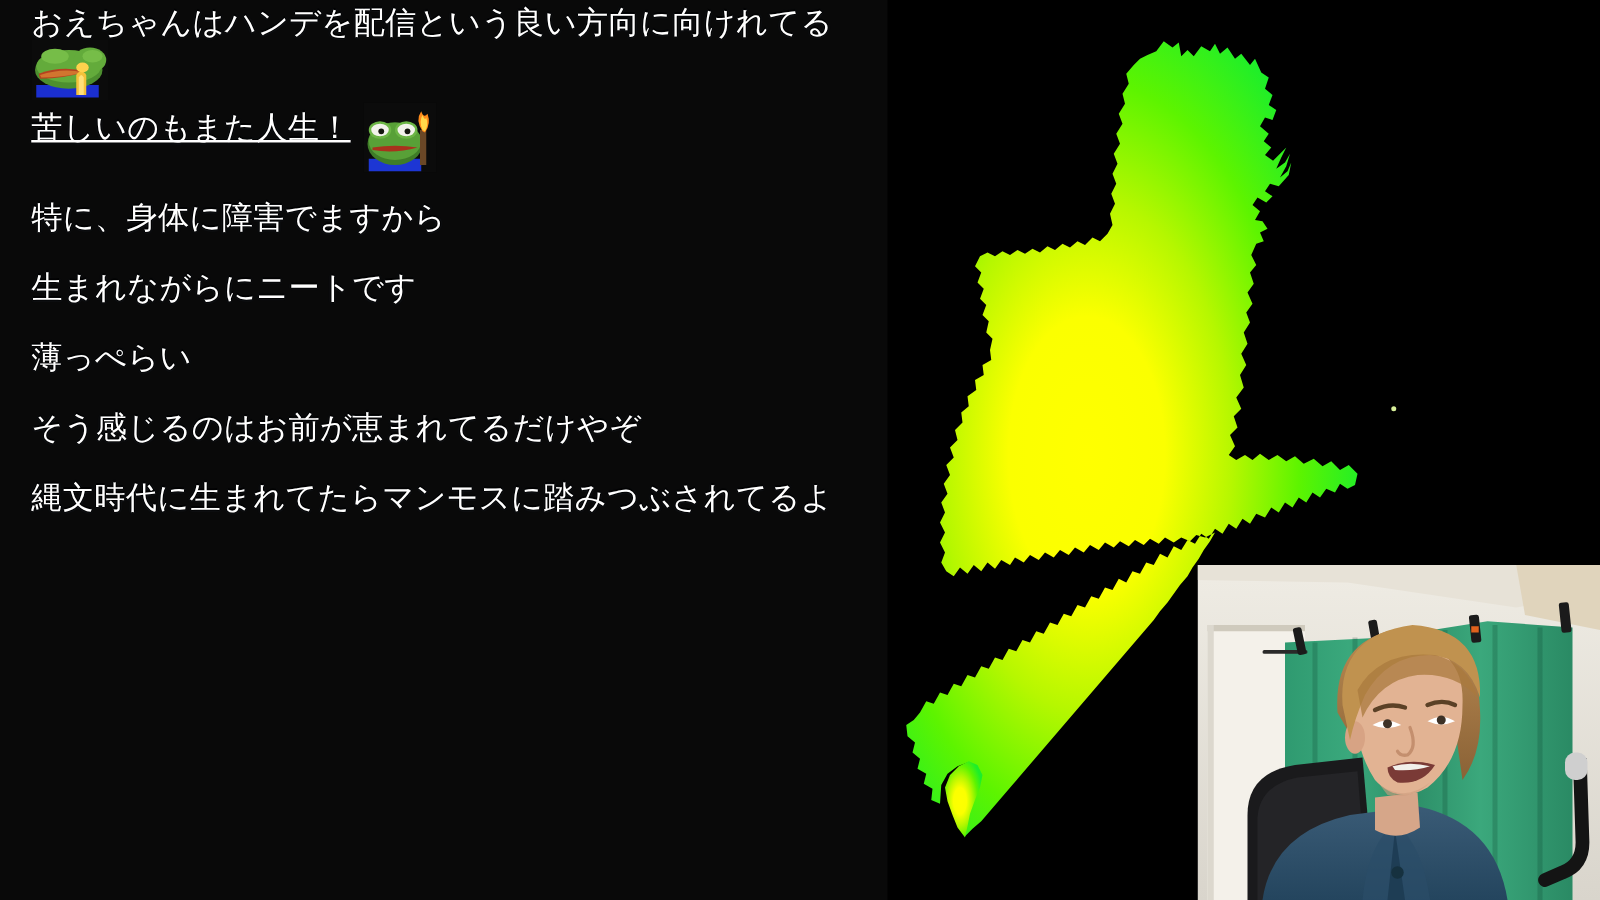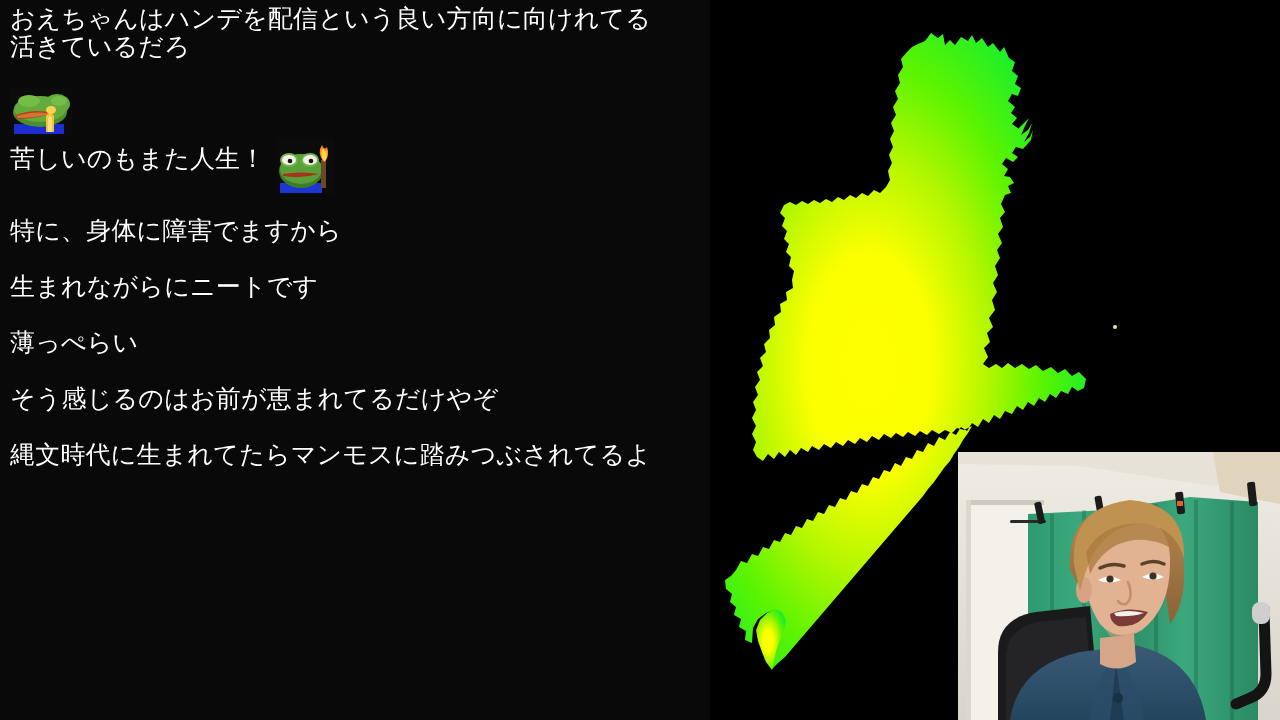--- a/index.html
+++ b/index.html
@@ -15,21 +15,21 @@
     background:#000;
     overflow:hidden;
   }
 
   
   #chat-panel {
     position:absolute;
     left:0; top:0;
     width:712px; height:720px;
     background:#090909;
-    padding:4px 10px 0 10px;
+    padding:4px 10px 0 25px;
     overflow:hidden;
   }
   .chat-line {
     color:#ffffff;
     font-size:25px;
     line-height:28px;
     letter-spacing:0.2px;
     white-space:nowrap;
     text-shadow:
        1px 0 0 rgba(0,0,0,.9),
@@ -48,21 +48,21 @@
   .emote-row {
     display:flex;
     align-items:flex-end;
     margin-bottom:2px;
   }
   .inline-row {
     display:flex;
     align-items:center;
     margin-bottom:22px;
   }
-  .inline-row .chat-line { margin-bottom:17px; }
+  .inline-row .chat-line { margin-bottom:17px;text-decoration:underline; }
 
   
   .emote {
     display:inline-block;
     vertical-align:middle;
     flex:0 0 auto;
   }
   .emote svg { display:block; }
 
   
@@ -205,23 +205,20 @@
       </g>
     </svg>
   </div>
 
   <div id="chat-panel">
 
     <div class="msg-block">
       <span class="chat-line wrapped">おえちゃんはハンデを配信という良い方向に向けれてる</span>
     </div>
 
-    <div class="msg-block">
-      <span class="chat-line">活きているだろ</span>
-    </div>
 
     <div class="emote-row">
       <span class="emote">
         <svg width="62" height="48" viewBox="0 0 62 48">
           <rect x="0" y="0" width="62" height="48" fill="#0b0b0b"></rect>
           <rect x="4" y="36" width="50" height="10" fill="#1b2fd0"></rect>
           <ellipse cx="30" cy="24" rx="27" ry="15" fill="#4d8f2f"></ellipse>
           <ellipse cx="30" cy="21" rx="26" ry="13" fill="#63ab3b"></ellipse>
           <ellipse cx="47" cy="16" rx="13" ry="10" fill="#63ab3b"></ellipse>
           <ellipse cx="49" cy="13" rx="8" ry="5" fill="#76bd48"></ellipse>

